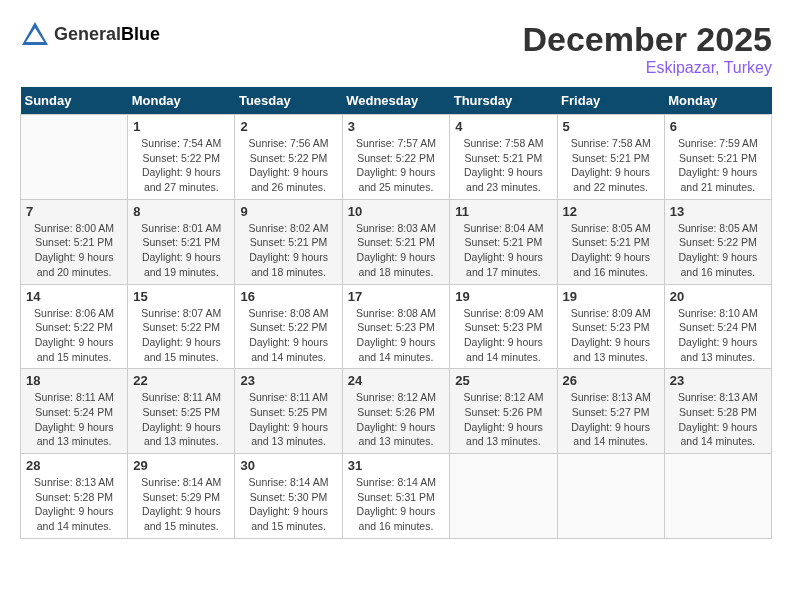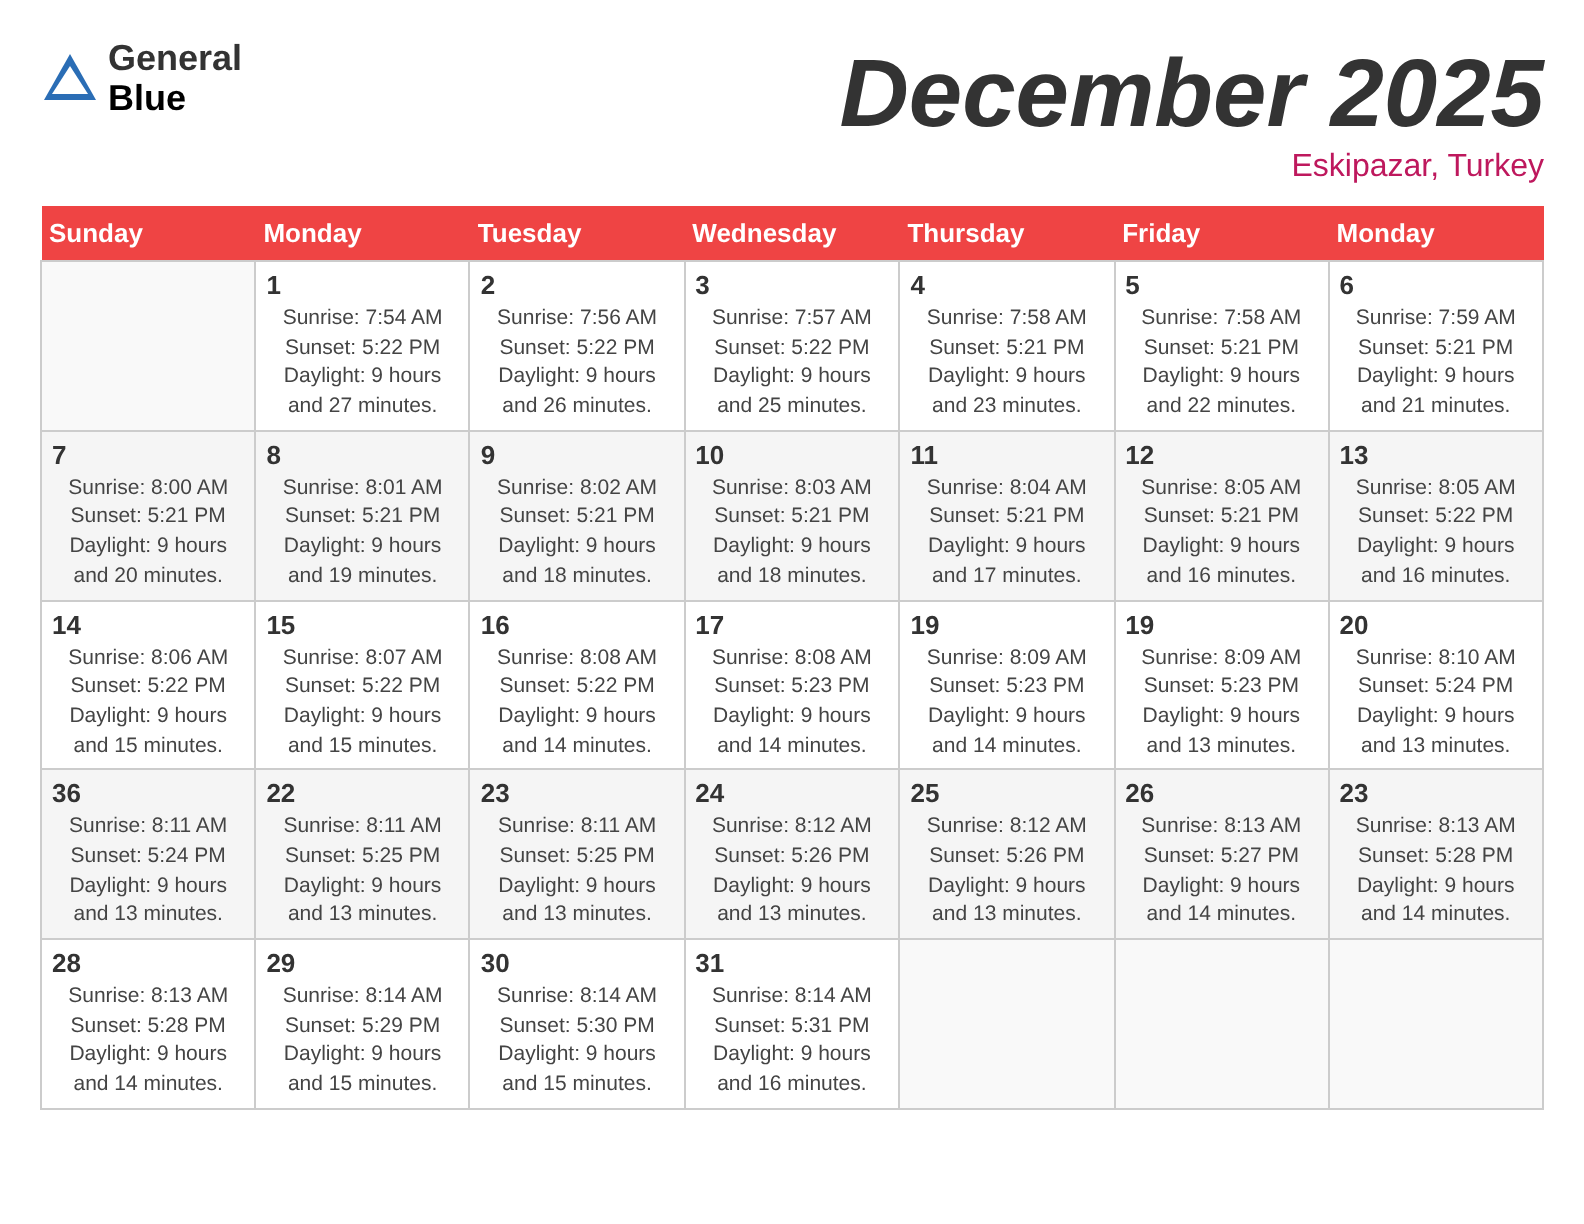--- a/index.html
+++ b/index.html
@@ -16,57 +16,56 @@
       align-items: flex-start;
       margin-bottom: 10px;
     }
     .logo {
       display: flex;
       align-items: center;
       gap: 4px;
     }
     .logo-text {
       display: flex;
-      flex-direction: column;
+      flex-direction: row;
       line-height: 1.1;
     }
     .logo-general {
       font-size: 18px;
       font-weight: bold;
       color: #333;
     }
     .logo-blue {
       font-size: 18px;
       font-weight: bold;
       color: #000000;
     }
     .logo-icon {
       width: 30px;
       height: 30px;
     }
     .title-block {
       text-align: right;
     }
     .month-title {
-      font-size: 48px;
+      font-size: 34px;
       font-weight: bold;
       color: #333;
-      font-style: italic;
     }
     .subtitle {
       font-size: 16px;
-      color: #be185d;
+      color: #8b5cf6;
     }
     table {
       width: 100%;
       border-collapse: collapse;
       font-size: 11px;
     }
     thead tr th {
-      background-color: #ef4444;
+      background-color: #0c4a6e;
       color: white;
       padding: 6px 4px;
       text-align: left;
       font-size: 13px;
       font-weight: bold;
     }
     tbody tr td {
       border: 1px solid #ccc;
       padding: 4px 5px;
       vertical-align: top;
@@ -211,21 +210,21 @@
           <span class="day-num">19</span>
           <div class="day-info">Sunrise: 8:09 AM<br>Sunset: 5:23 PM<br>Daylight: 9 hours<br>and 13 minutes.</div>
         </td>
         <td>
           <span class="day-num">20</span>
           <div class="day-info">Sunrise: 8:10 AM<br>Sunset: 5:24 PM<br>Daylight: 9 hours<br>and 13 minutes.</div>
         </td>
       </tr>
       <tr>
         <td>
-          <span class="day-num">36</span>
+          <span class="day-num">18</span>
           <div class="day-info">Sunrise: 8:11 AM<br>Sunset: 5:24 PM<br>Daylight: 9 hours<br>and 13 minutes.</div>
         </td>
         <td>
           <span class="day-num">22</span>
           <div class="day-info">Sunrise: 8:11 AM<br>Sunset: 5:25 PM<br>Daylight: 9 hours<br>and 13 minutes.</div>
         </td>
         <td>
           <span class="day-num">23</span>
           <div class="day-info">Sunrise: 8:11 AM<br>Sunset: 5:25 PM<br>Daylight: 9 hours<br>and 13 minutes.</div>
         </td>

